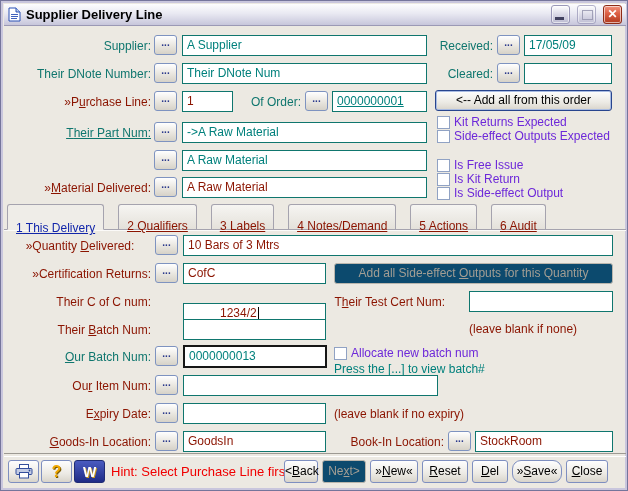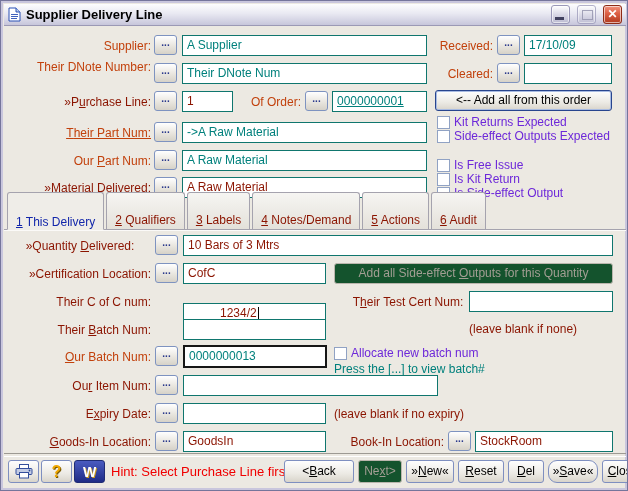--- a/index.html
+++ b/index.html
@@ -18,46 +18,46 @@
   }
   .title{font-weight:bold;font-size:13px;color:#000;flex:1;white-space:nowrap;}
   .tbtn{width:19px;height:19px;box-sizing:border-box;border-radius:3px;position:relative;
     border:1px solid #9A98B8;box-shadow:inset 0 0 0 1px rgba(255,255,255,.6);margin-left:2px;}
   .tbtn.min,.tbtn.max{background:linear-gradient(180deg,#FFFFFF,#D9D8E6 50%,#BCBBD1);}
   .tbtn.max{opacity:.75;}
   .tbtn.close{background:linear-gradient(180deg,#F1947F,#DC5F44 45%,#B03A1F);border-color:#8E2B16;}
   .glyph-min{position:absolute;left:3px;bottom:3px;width:9px;height:3px;background:#41415F;}
   .glyph-max{position:absolute;left:4px;top:4px;width:9px;height:8px;border:1px solid #8A8AA5;}
   .glyph-x{position:absolute;left:0;top:1px;width:100%;text-align:center;color:#fff;font-weight:bold;font-size:12px;line-height:15px;}
-  .lab{position:absolute;left:8px;width:142px;text-align:right;height:16px;line-height:16px;color:#c2410c;white-space:nowrap;}
+  .lab{position:absolute;left:8px;width:142px;text-align:right;height:16px;line-height:16px;color:#0f766e;white-space:nowrap;}
   .lab.req{color:#8B1400;}
   .fld{position:absolute;box-sizing:border-box;height:21px;background:#fff;border:1px solid #0f766e;
     padding:2px 4px 0;white-space:nowrap;overflow:hidden;color:#000;}
   .fld.teal{color:#00807C;}
   .fld.maroon{color:#8B1400;}
   .fld.focus{border:2px solid #161616;height:23px;}
   .caret{display:inline-block;width:1px;height:12px;background:#000;margin-left:1px;vertical-align:-2px;}
   .dots{position:absolute;box-sizing:border-box;width:23px;height:20px;border:1px solid #7E93C0;border-radius:3px;
     background:linear-gradient(180deg,#fff,#E9E6DF 55%,#D6D2C8);color:#2B3A8C;
     font-size:10px;font-weight:bold;text-align:center;line-height:14px;cursor:default;}
   .btn{position:absolute;box-sizing:border-box;height:23px;border:1px solid #7E8FC0;border-radius:3px;
     background:linear-gradient(180deg,#FEFEFE,#ECEAE4 60%,#D8D4CB);color:#000;
     text-align:center;line-height:20px;white-space:nowrap;cursor:default;}
   .btn.default{border-color:#28458E;box-shadow:inset 0 0 0 1px #A8BBE2;height:21px;line-height:18px;}
-  .btn.disabled{color:#A39E94;border-color:#BAB6AD;background:#14532d;box-shadow:none;height:21px;line-height:18px;}
+  .btn.disabled{color:#A39E94;border-color:#BAB6AD;background:#0c4a6e;box-shadow:none;height:21px;line-height:18px;}
   .cb{position:absolute;width:13px;height:13px;box-sizing:border-box;background:#fff;border:1px solid #90A2C4;}
   .cblab{position:absolute;height:15px;line-height:15px;color:#6d28d9;white-space:nowrap;}
   .note{position:absolute;height:16px;line-height:16px;white-space:nowrap;}
   .note.maroon{color:#8B1400;}
   .note.teal{color:#00807C;}
   .tabstrip{position:absolute;left:3px;top:204px;width:622px;height:25px;box-sizing:border-box;
     display:flex;align-items:flex-end;padding-left:3px;border-bottom:1px solid #A5A3AE;box-shadow:0 1px 0 #FBFAF8;}
-  .tab{box-sizing:border-box;height:21px;line-height:19px;padding:18px 8px;margin-right:2px;
+  .tab{box-sizing:border-box;height:21px;line-height:19px;padding:12px 8px;margin-right:14px;
     border:1px solid #A5A3AE;border-bottom:none;border-radius:3px 3px 0 0;
-    background:linear-gradient(180deg,#F6F5F2,#E4E1DA);color:#8B1400;white-space:nowrap;cursor:default;}
+    background:linear-gradient(180deg,#F6F5F2,#E4E1DA);color:#8B1400;white-space:nowrap;cursor:default;text-decoration:underline;}
   .tab.active{height:25px;line-height:23px;margin-bottom:-1px;z-index:2;position:relative;
     background:#EFEDE8;color:#1226AA;border-bottom:1px solid #EFEDE8;}
   .footsep{position:absolute;left:3px;top:452px;width:622px;height:2px;border-top:1px solid #9D9A93;border-bottom:1px solid #FFFFFF;}
   .iconbtn{position:absolute;box-sizing:border-box;width:31px;height:23px;border:1px solid #7E8FC0;border-radius:3px;
     background:linear-gradient(180deg,#FEFEFE,#ECEAE4 60%,#D8D4CB);display:flex;align-items:center;justify-content:center;cursor:default;}
   .iconbtn.wbtn{background:linear-gradient(180deg,#4A5BC0,#1E2B86);border-color:#202C74;}
   .help-glyph{color:#F0A800;font-weight:bold;font-size:16px;text-shadow:1px 1px 0 #7A5A00;line-height:16px;}
   .w-glyph{color:#fff;font-weight:bold;font-size:14px;text-shadow:1px 1px 0 #C89A20;line-height:16px;}
   .hint{position:absolute;left:110px;top:462px;color:#F00000;font-size:13px;height:18px;line-height:18px;white-space:nowrap;}
   .btnrow{position:absolute;left:283px;top:459px;display:flex;gap:4px;}
@@ -88,23 +88,23 @@
         <span class="glyph-x">✕</span>
       </span>
   </div>
 
   <div class="lab" style="top:37px;">Supplier:</div>
   <div class="dots" style="left:153px;top:34px;">...</div>
   <div class="fld teal" style="left:181px;top:34px;width:245px;"><span>A Supplier</span></div>
 
   <div class="lab" style="left:392px;top:37px;width:100px;">Received:</div>
   <div class="dots" style="left:496px;top:34px;">...</div>
-  <div class="fld teal" style="left:523px;top:34px;width:88px;"><span>17/10/09</span></div>
-
-  <div class="lab" style="top:58px;">Their DNote Number:</div>
+  <div class="fld teal" style="left:523px;top:34px;width:88px;"><span>17/05/09</span></div>
+
+  <div class="lab" style="top:65px;">Their DNote Number:</div>
   <div class="dots" style="left:153px;top:62px;">...</div>
   <div class="fld teal" style="left:181px;top:62px;width:245px;"><span>Their DNote Num</span></div>
 
   <div class="lab" style="left:392px;top:65px;width:100px;">Cleared:</div>
   <div class="dots" style="left:496px;top:62px;">...</div>
   <div class="fld teal" style="left:523px;top:62px;width:88px;"><span></span></div>
 
   <div class="lab req" style="top:93px;">»P<u>u</u>rchase Line:</div>
   <div class="dots" style="left:153px;top:90px;">...</div>
   <div class="fld maroon" style="left:181px;top:90px;width:51px;"><span>1</span></div>
@@ -115,21 +115,20 @@
 
   <div class="lab" style="top:124px;text-decoration:underline;"><u>T</u>heir Part Num:</div>
   <div class="dots" style="left:153px;top:121px;">...</div>
   <div class="fld teal" style="left:181px;top:121px;width:245px;"><span>-&gt;A Raw Material</span></div>
 
   <span class="cb" style="left:436px;top:115px;"></span>
   <span class="cblab" style="left:453px;top:114px;">Kit Returns Expected</span>
   <span class="cb" style="left:436px;top:129px;"></span>
   <span class="cblab" style="left:453px;top:128px;">Side-effect Outputs Expected</span>
 
-  <div class="lab" style="top:152px;">Our <u>P</u>art Num:</div>
   <div class="dots" style="left:153px;top:149px;">...</div>
   <div class="fld teal" style="left:181px;top:149px;width:245px;"><span>A Raw Material</span></div>
 
   <span class="cb" style="left:436px;top:158px;"></span>
   <span class="cblab" style="left:453px;top:157px;">Is Free Issue</span>
   <span class="cb" style="left:436px;top:172px;"></span>
   <span class="cblab" style="left:453px;top:171px;">Is Kit Return</span>
 
   <div class="lab req" style="top:179px;">»<u>M</u>aterial Delivered:</div>
   <div class="dots" style="left:153px;top:176px;">...</div>
@@ -144,28 +143,28 @@
     <div class="tab"><u>3</u> Labels</div>
     <div class="tab"><u>4</u> Notes/Demand</div>
     <div class="tab"><u>5</u> Actions</div>
     <div class="tab"><u>6</u> Audit</div>
   </div>
 
   <div class="lab req" style="top:237px;text-align:center;">»Quantity <u>D</u>elivered:</div>
   <div class="dots" style="left:154px;top:234px;">...</div>
   <div class="fld maroon" style="left:182px;top:234px;width:430px;"><span>10 Bars of 3 Mtrs</span></div>
 
-  <div class="lab req" style="top:265px;">»Certification Location:</div>
+  <div class="lab req" style="top:265px;">»Certification Returns:</div>
   <div class="dots" style="left:154px;top:262px;">...</div>
   <div class="fld maroon" style="left:182px;top:262px;width:143px;"><span>CofC</span></div>
   <div class="btn disabled" style="left:333px;top:262px;width:279px;">Add all Side-effect <u>O</u>utputs for this Quantity</div>
 
   <div class="lab req" style="top:293px;">Their C of C num:</div>
   <div class="fld maroon" style="left:182px;top:302px;width:143px;padding-left:36px;"><span>1234/2</span><span class="caret"></span></div>
-  <div class="lab req" style="left:347px;top:293px;width:120px;text-align:center;">T<u>h</u>eir Test Cert Num:</div>
+  <div class="lab req" style="left:324px;top:293px;width:120px;">T<u>h</u>eir Test Cert Num:</div>
   <div class="fld maroon" style="left:468px;top:290px;width:144px;"><span></span></div>
 
   <div class="lab req" style="top:321px;">Their <u>B</u>atch Num:</div>
   <div class="fld maroon" style="left:182px;top:318px;width:143px;"><span></span></div>
   <div class="note maroon" style="left:468px;top:320px;">(leave blank if none)</div>
 
   <div class="lab" style="top:348px;"><u>O</u>ur Batch Num:</div>
   <div class="dots" style="left:154px;top:345px;">...</div>
   <div class="fld teal focus" style="left:182px;top:344px;width:144px;"><span>0000000013</span></div>
   <span class="cb" style="left:333px;top:346px;"></span>
@@ -203,21 +202,21 @@
   <div class="iconbtn" style="left:40px;top:459px;">
     <span class="help-glyph">?</span>
   </div>
   <div class="iconbtn wbtn" style="left:73px;top:459px;">
     <span class="w-glyph">W</span>
   </div>
 
   <div class="hint">Hint: Select Purchase Line first</div>
 
   <div class="btnrow">
-    <div class="btn" style="width:70px;">&lt;<u>B</u>ack</div>
+    <div class="btn" style="width:34px;">&lt;<u>B</u>ack</div>
     <div class="btn disabled" style="width:44px;height:23px;line-height:20px;">Ne<u>x</u>t&gt;</div>
     <div class="btn" style="width:48px;">»<u>N</u>ew«</div>
     <div class="btn" style="width:46px;"><u>R</u>eset</div>
     <div class="btn" style="width:36px;"><u>D</u>el</div>
     <div class="btn" style="width:50px;border-radius:9px;">»<u>S</u>ave«</div>
     <div class="btn" style="width:42px;"><u>C</u>lose</div>
   </div>
 
 </div>
 

